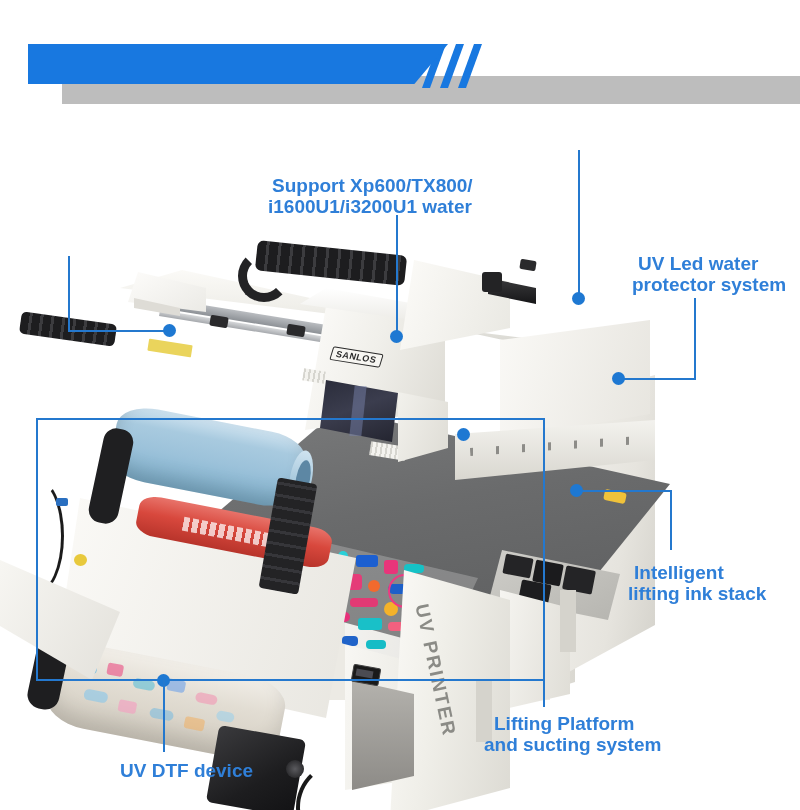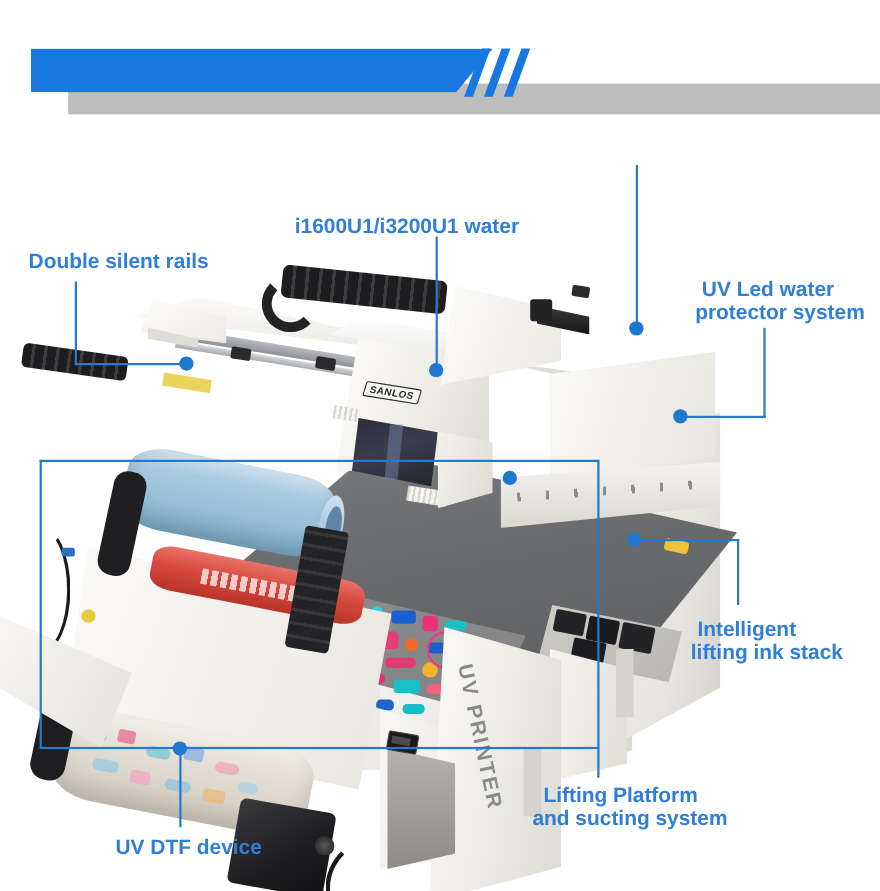--- a/index.html
+++ b/index.html
@@ -324,35 +324,35 @@
   <div class="ln lnh" style="left:36px;top:418px;width:508px;"></div>
   <div class="ln lnv" style="left:36px;top:418px;height:262px;"></div>
   <div class="ln lnv" style="left:543px;top:418px;height:262px;"></div>
   <div class="ln lnh" style="left:36px;top:679px;width:508px;"></div>
   <div class="dot" style="left:457px;top:428px;"></div>
   <div class="ln lnv" style="left:543px;top:679px;height:28px;"></div>
 
   <div class="dot" style="left:157px;top:674px;"></div>
   <div class="ln lnv" style="left:163px;top:680px;height:72px;"></div>
 
-  <div class="cl cl-a" style="left:26px;top:228px;width:230px;">Double silent rails</div>
-
+
+  <div class="cl cl-b" style="left:272px;top:175px;width:260px;">Support Xp600/TX800/</div>
   <div class="cl cl-b" style="left:268px;top:196px;width:260px;">i1600U1/i3200U1 water</div>
 
 
   <div class="cl cl-b" style="left:638px;top:253px;width:190px;">UV Led water</div>
   <div class="cl cl-b" style="left:632px;top:274px;width:190px;">protector system</div>
 
   <div class="cl cl-b" style="left:634px;top:562px;width:180px;">Intelligent</div>
   <div class="cl cl-b" style="left:628px;top:583px;width:180px;">lifting ink stack</div>
 
   <div class="cl cl-b" style="left:484px;top:734px;width:280px;">and sucting system</div>
   <div class="cl cl-b" style="left:494px;top:713px;width:260px;">Lifting Platform</div>
 
-  <div class="cl cl-a" style="left:105px;top:760px;width:220px;">UV DTF device</div>
+  <div class="cl cl-a" style="left:120px;top:760px;width:220px;">UV DTF device</div>
 
   <div class="hdr-gray"></div>
 
   <div class="hdr-slashes">
     <span class="sl a"></span>
       <span class="sl b"></span>
       <span class="sl c"></span>
   </div>
 
   <div class="hdr-blue"></div>

